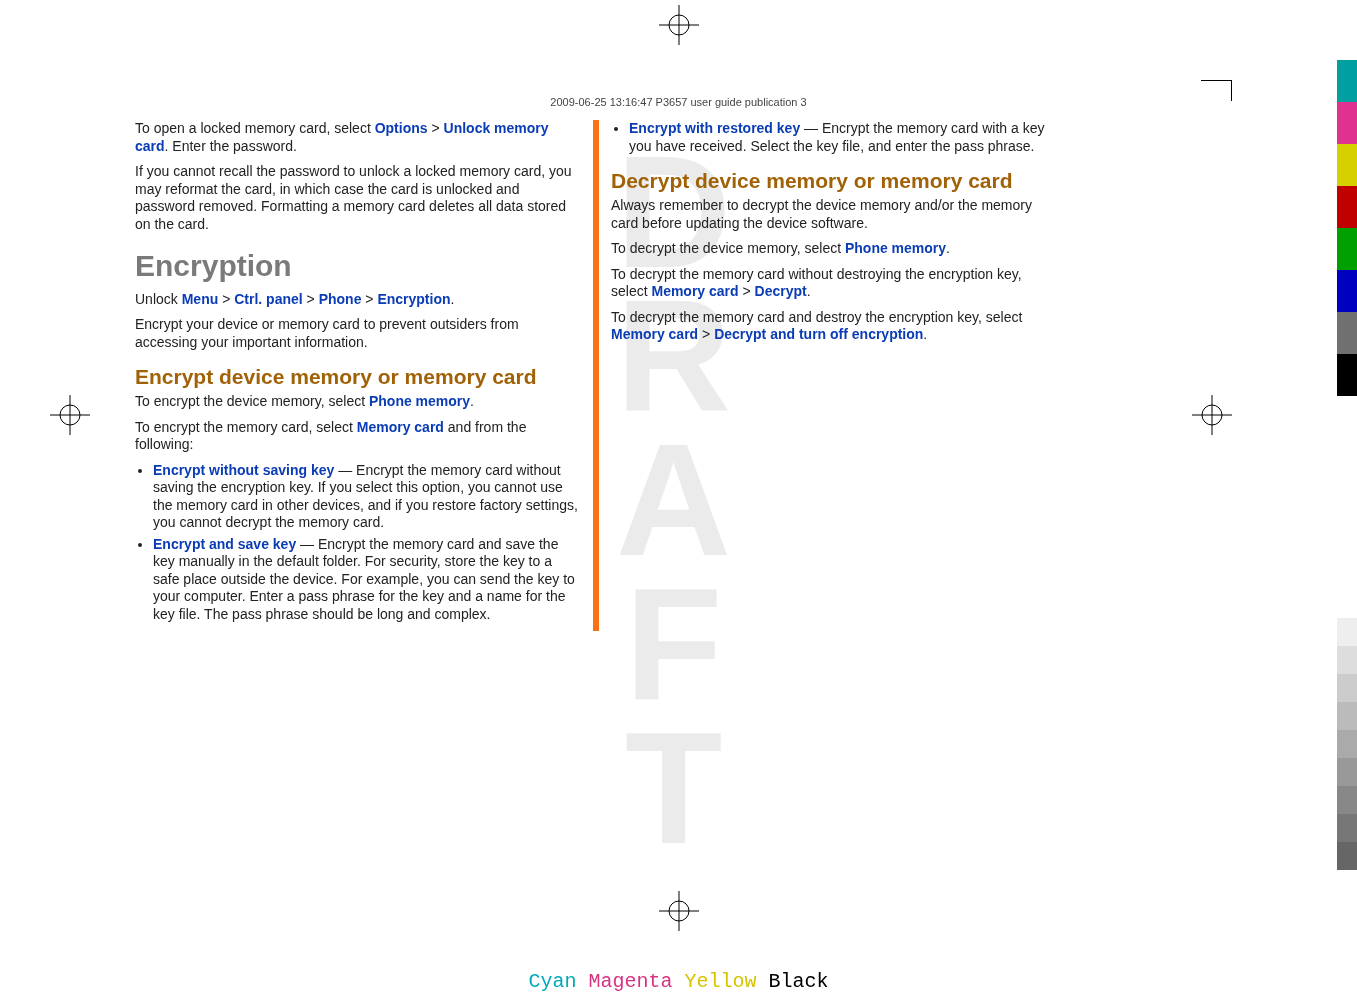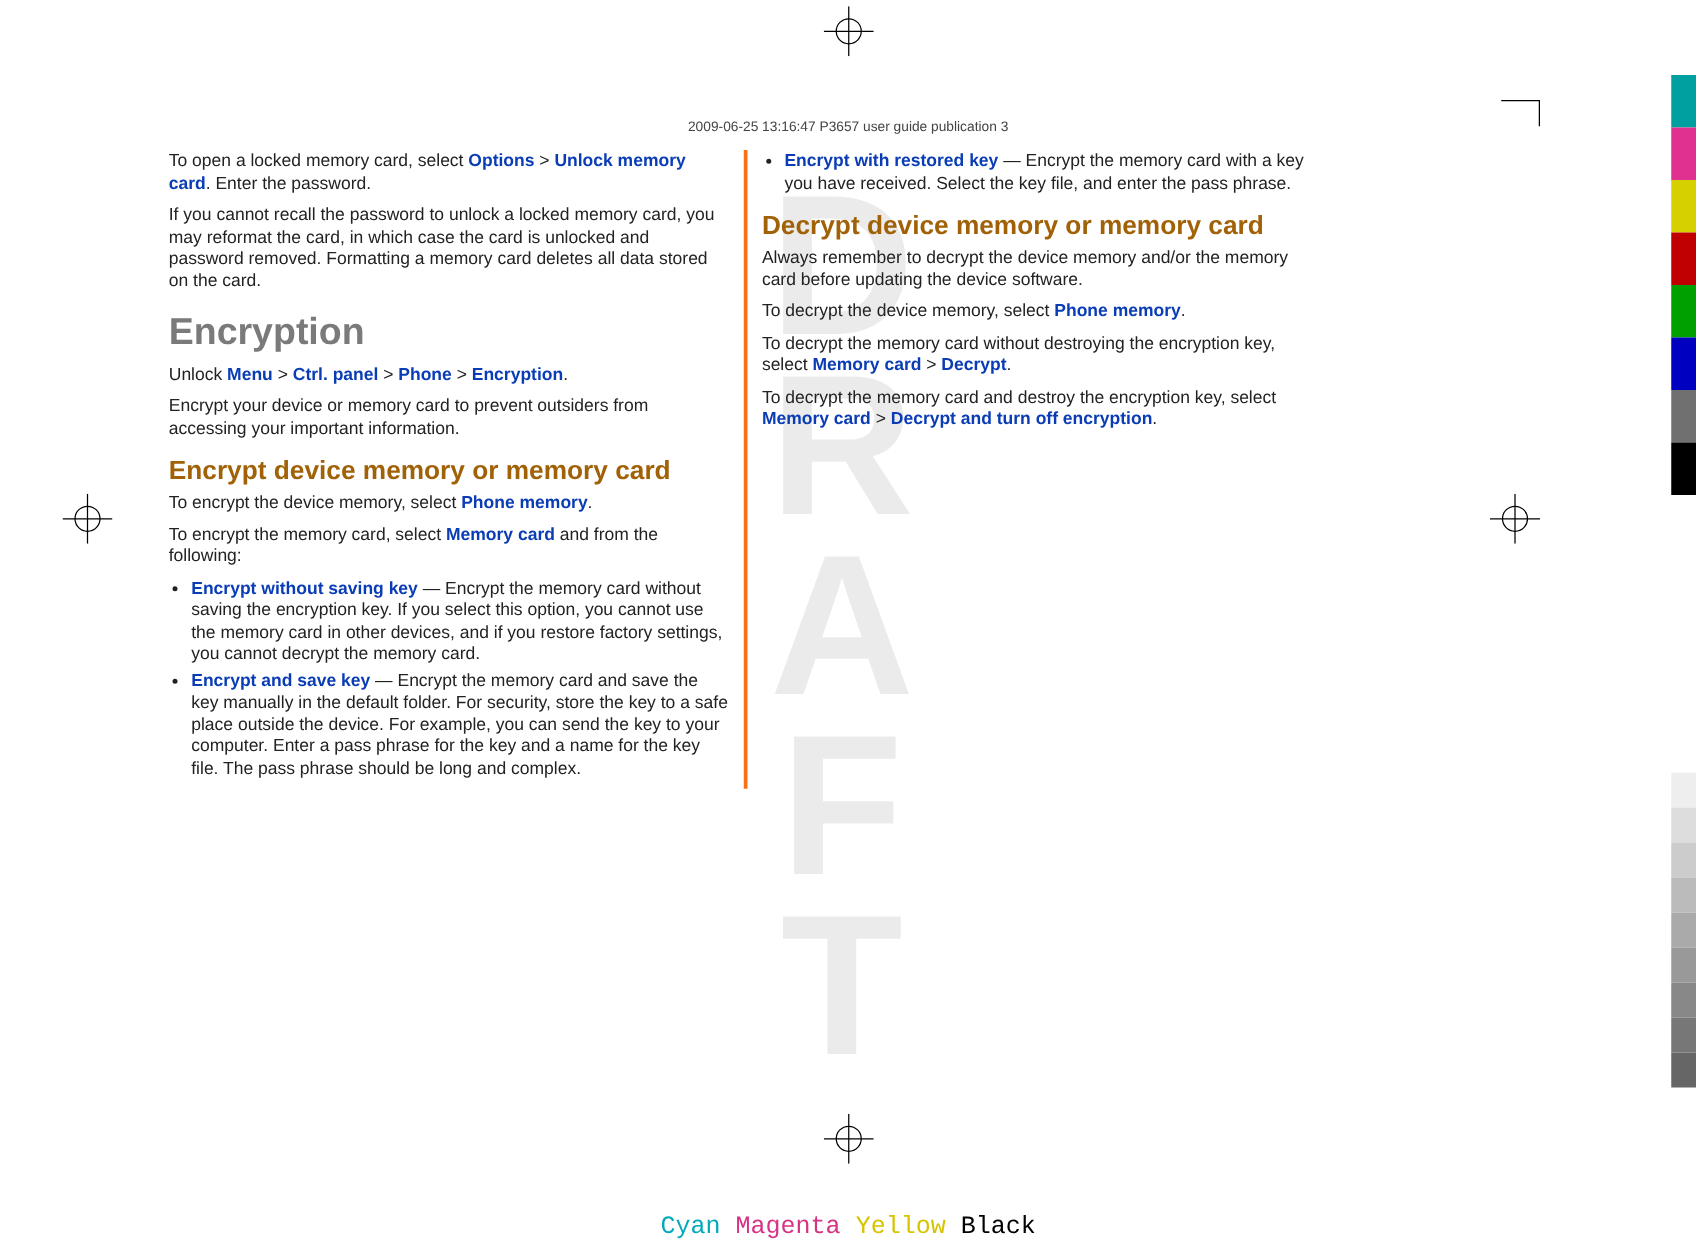--- a/index.html
+++ b/index.html
@@ -39,21 +39,21 @@
     width: 922px;
     display: flex;
     gap: 0;
   }
   .col {
     width: 448px;
     font-size: 14px;
     line-height: 1.25;
     color: #222;
   }
-  .col-left { padding-right: 12px; border-right: 3px solid #f97316;}
+  .col-left { padding-right: 12px; border-right: 6px solid #f97316;}
   .col-right { padding-left: 12px; }
   .h1 {
     font-size: 30px;
     font-weight: bold;
     color: #7a7a7a;
     margin: 14px 0 6px 0;
   }
   .h2 {
     font-size: 21px;
     font-weight: bold;

